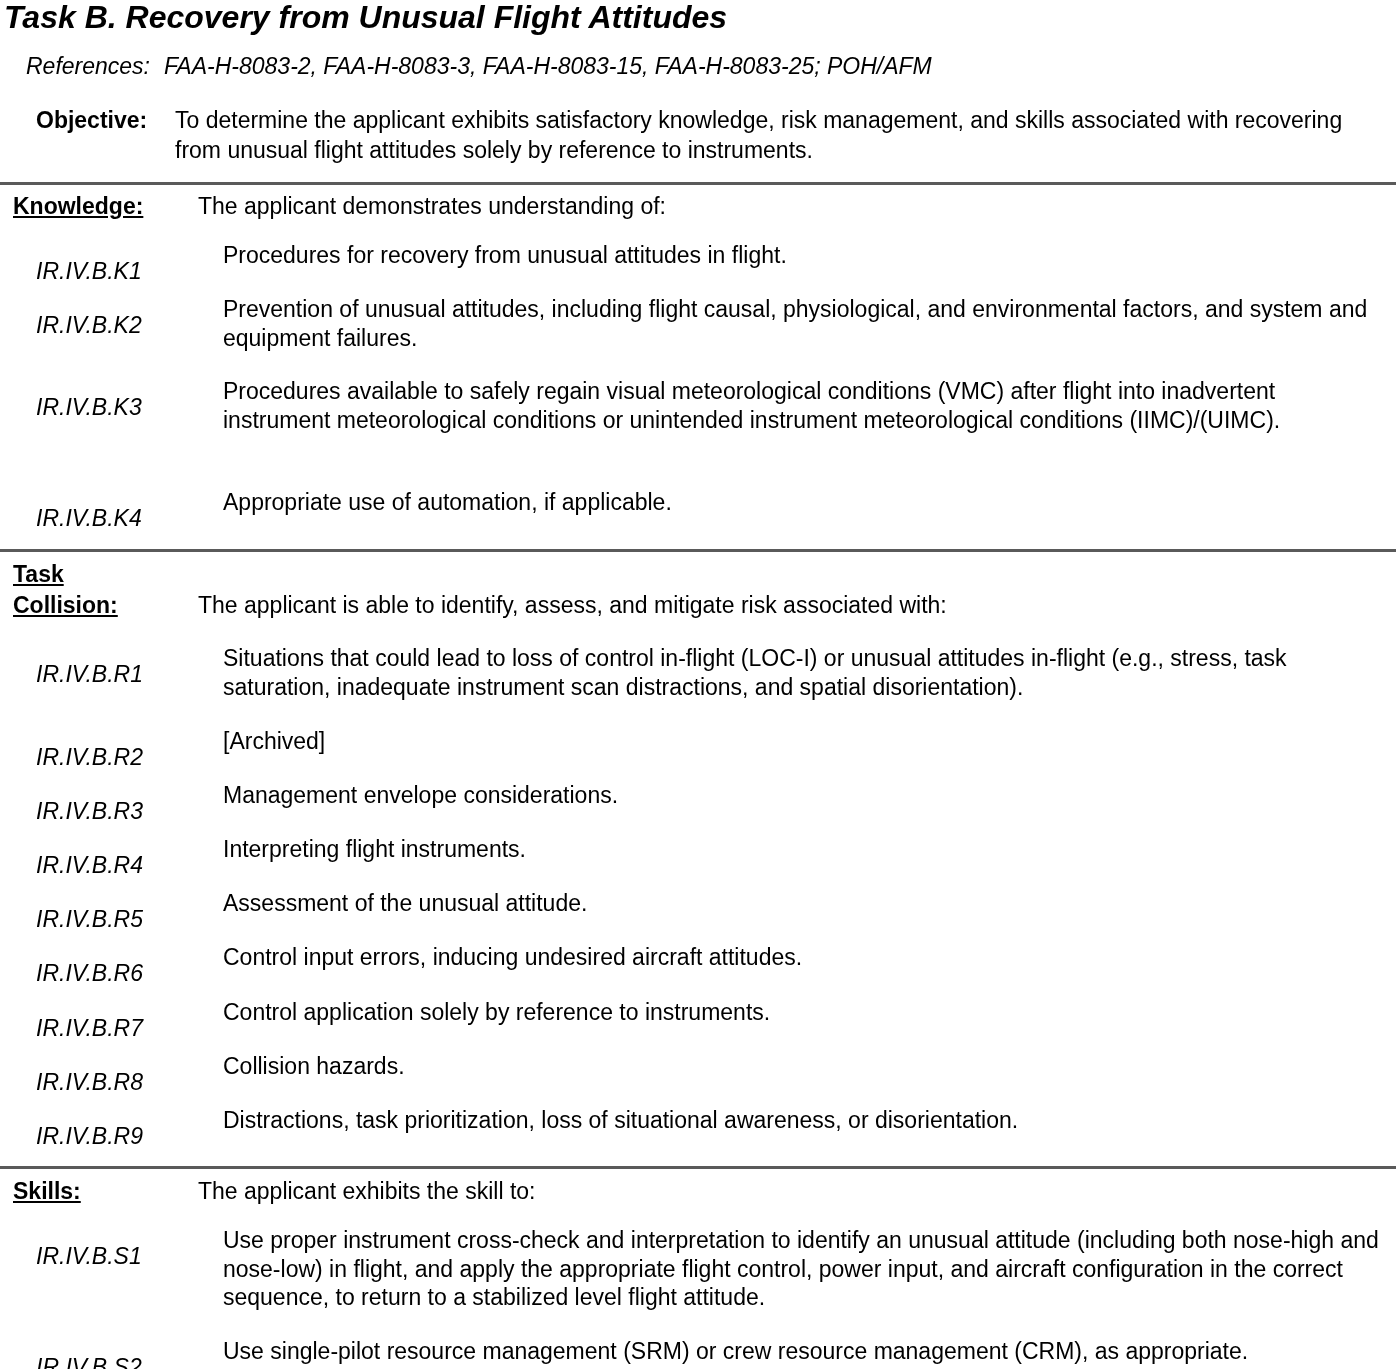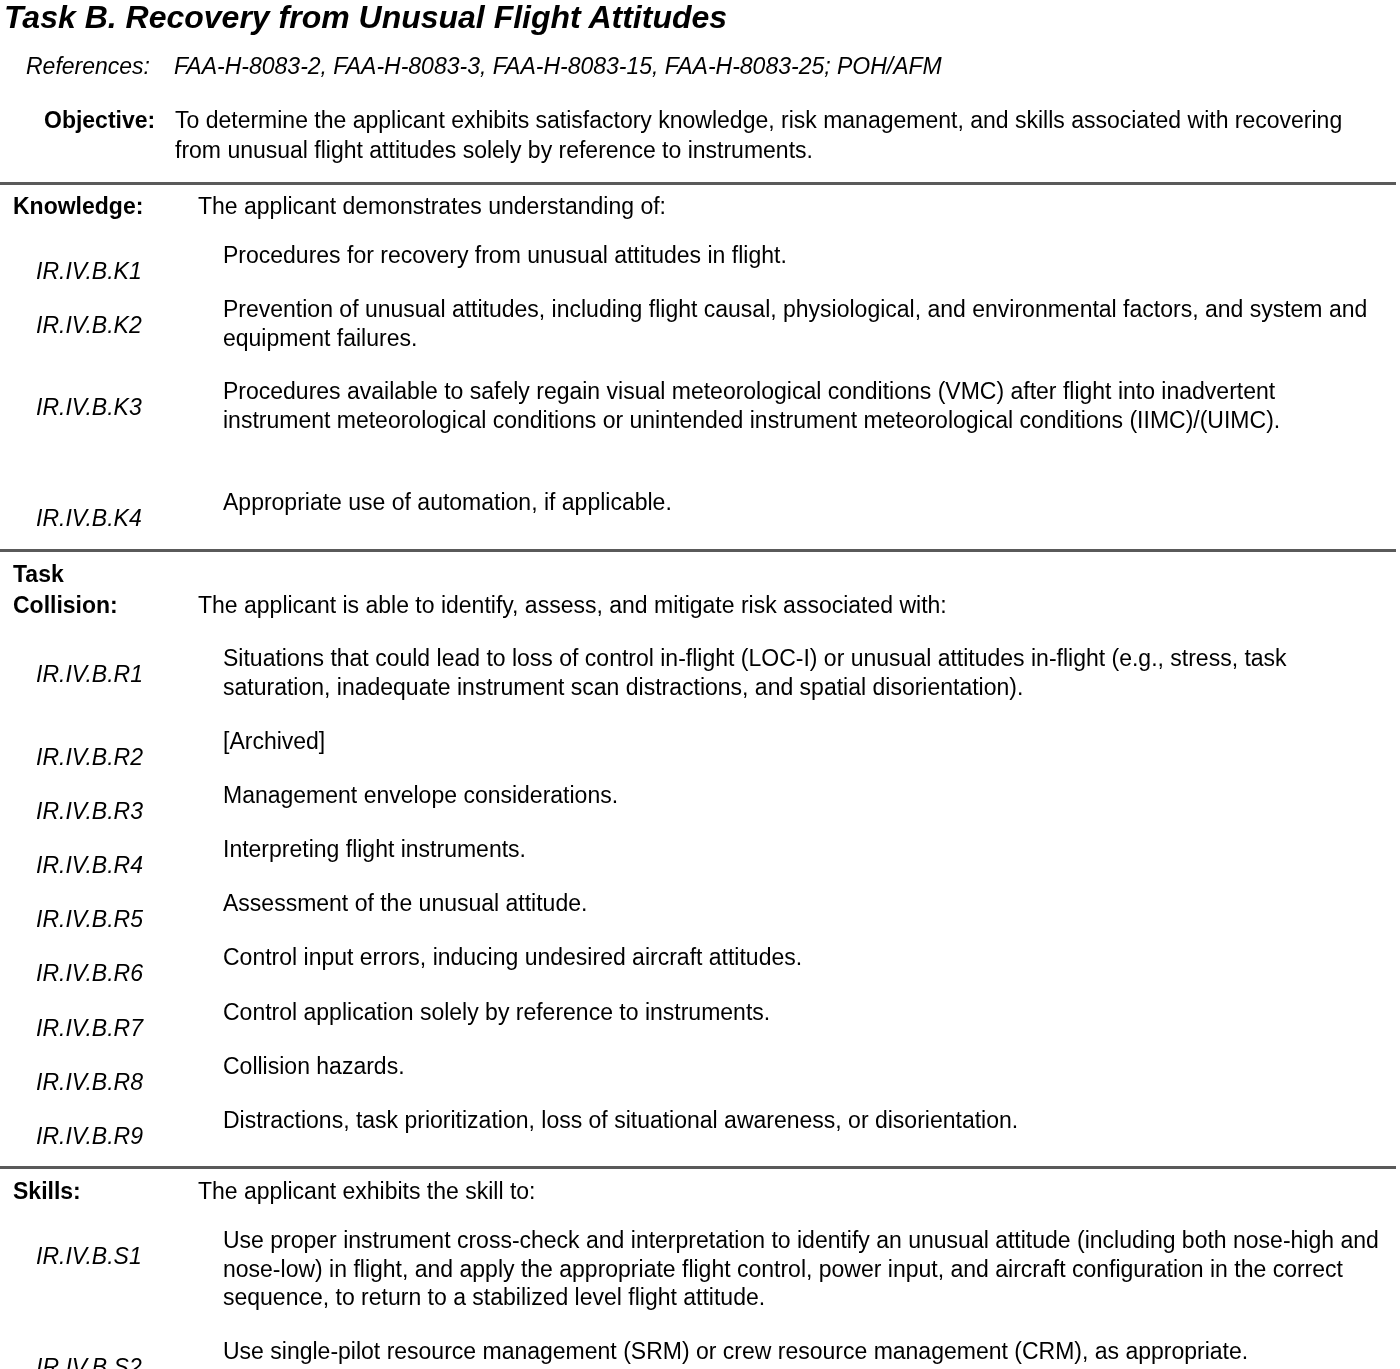--- a/index.html
+++ b/index.html
@@ -7,29 +7,29 @@
     width: 1400px; height: 1369px; overflow: hidden; position: relative;
     font-family: "Liberation Sans", sans-serif; color: #000; font-size: 23px;
   }
   .title {
     position: absolute; left: 4px; top: 1px;
     font-weight: bold; font-style: italic; font-size: 32px; line-height: 32px;
   }
   .refs {
     position: absolute; left: 26px; top: 51px; font-style: italic; line-height: 30px; white-space: nowrap;
   }
-  .refs .lbl { display: inline-block; margin-right: 24px; font-style: italic; }
+  .refs .lbl { display: inline-block; margin-right: 14px; font-style: italic; }
   .obj-label {
-    position: absolute; left: 44px; top: 105px; font-weight: bold; line-height: 30px;
+    position: absolute; left: 36px; top: 105px; font-weight: bold; line-height: 30px;
   }
   .obj-text {
     position: absolute; left: 175px; top: 105px; width: 1210px; line-height: 30px;
   }
   .rule { position: absolute; left: 0; width: 1396px; height: 3px; background: #5a5a5a; }
-  .sec-label { position: absolute; left: 13px; font-weight: bold; line-height: 31px; }
+  .sec-label { position: absolute; left: 13px; font-weight: bold; line-height: 31px; text-decoration: underline; }
   .sec-intro { position: absolute; left: 198px; line-height: 31px; }
   .item { position: absolute; left: 0; width: 1400px; }
   .item .code { position: absolute; left: 36px; top: 16px; font-style: italic; line-height: 28.5px; }
   .item .text { position: absolute; left: 223px; top: 0; width: 1160px; line-height: 28.5px; }
 </style>
 </head>
 <body>
 
 <div class="title">Task B.  Recovery from Unusual Flight Attitudes</div>
 

